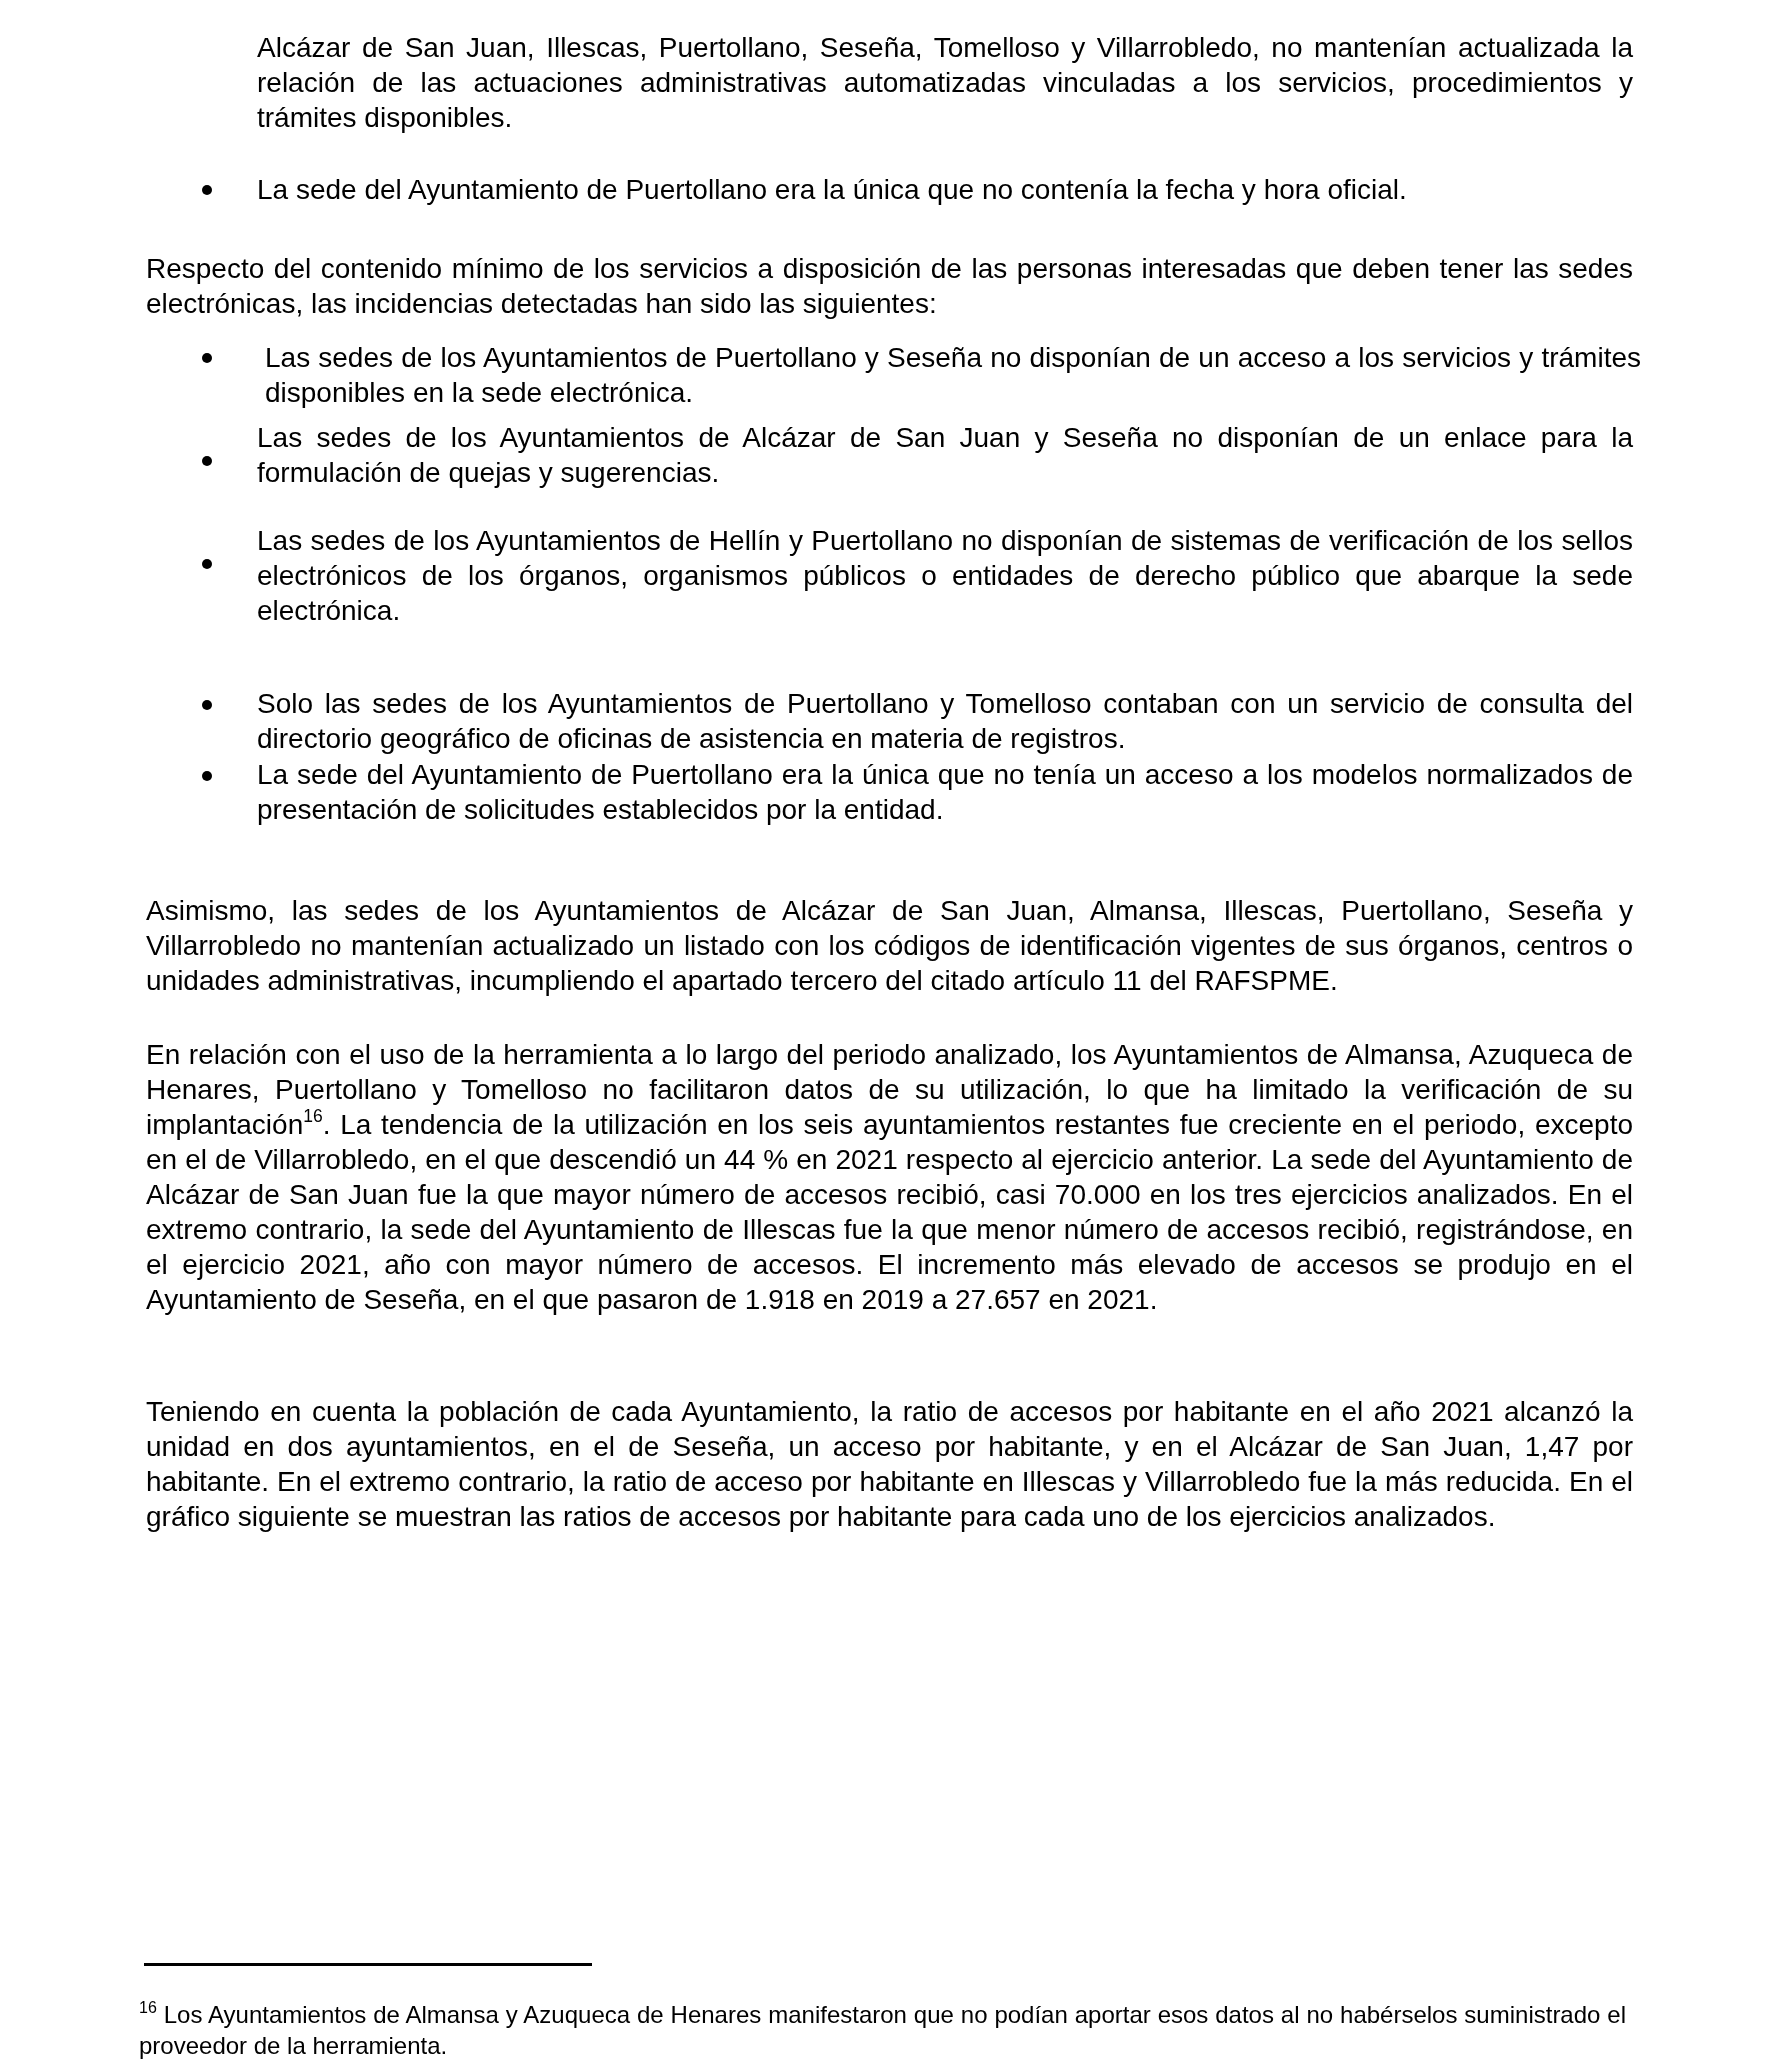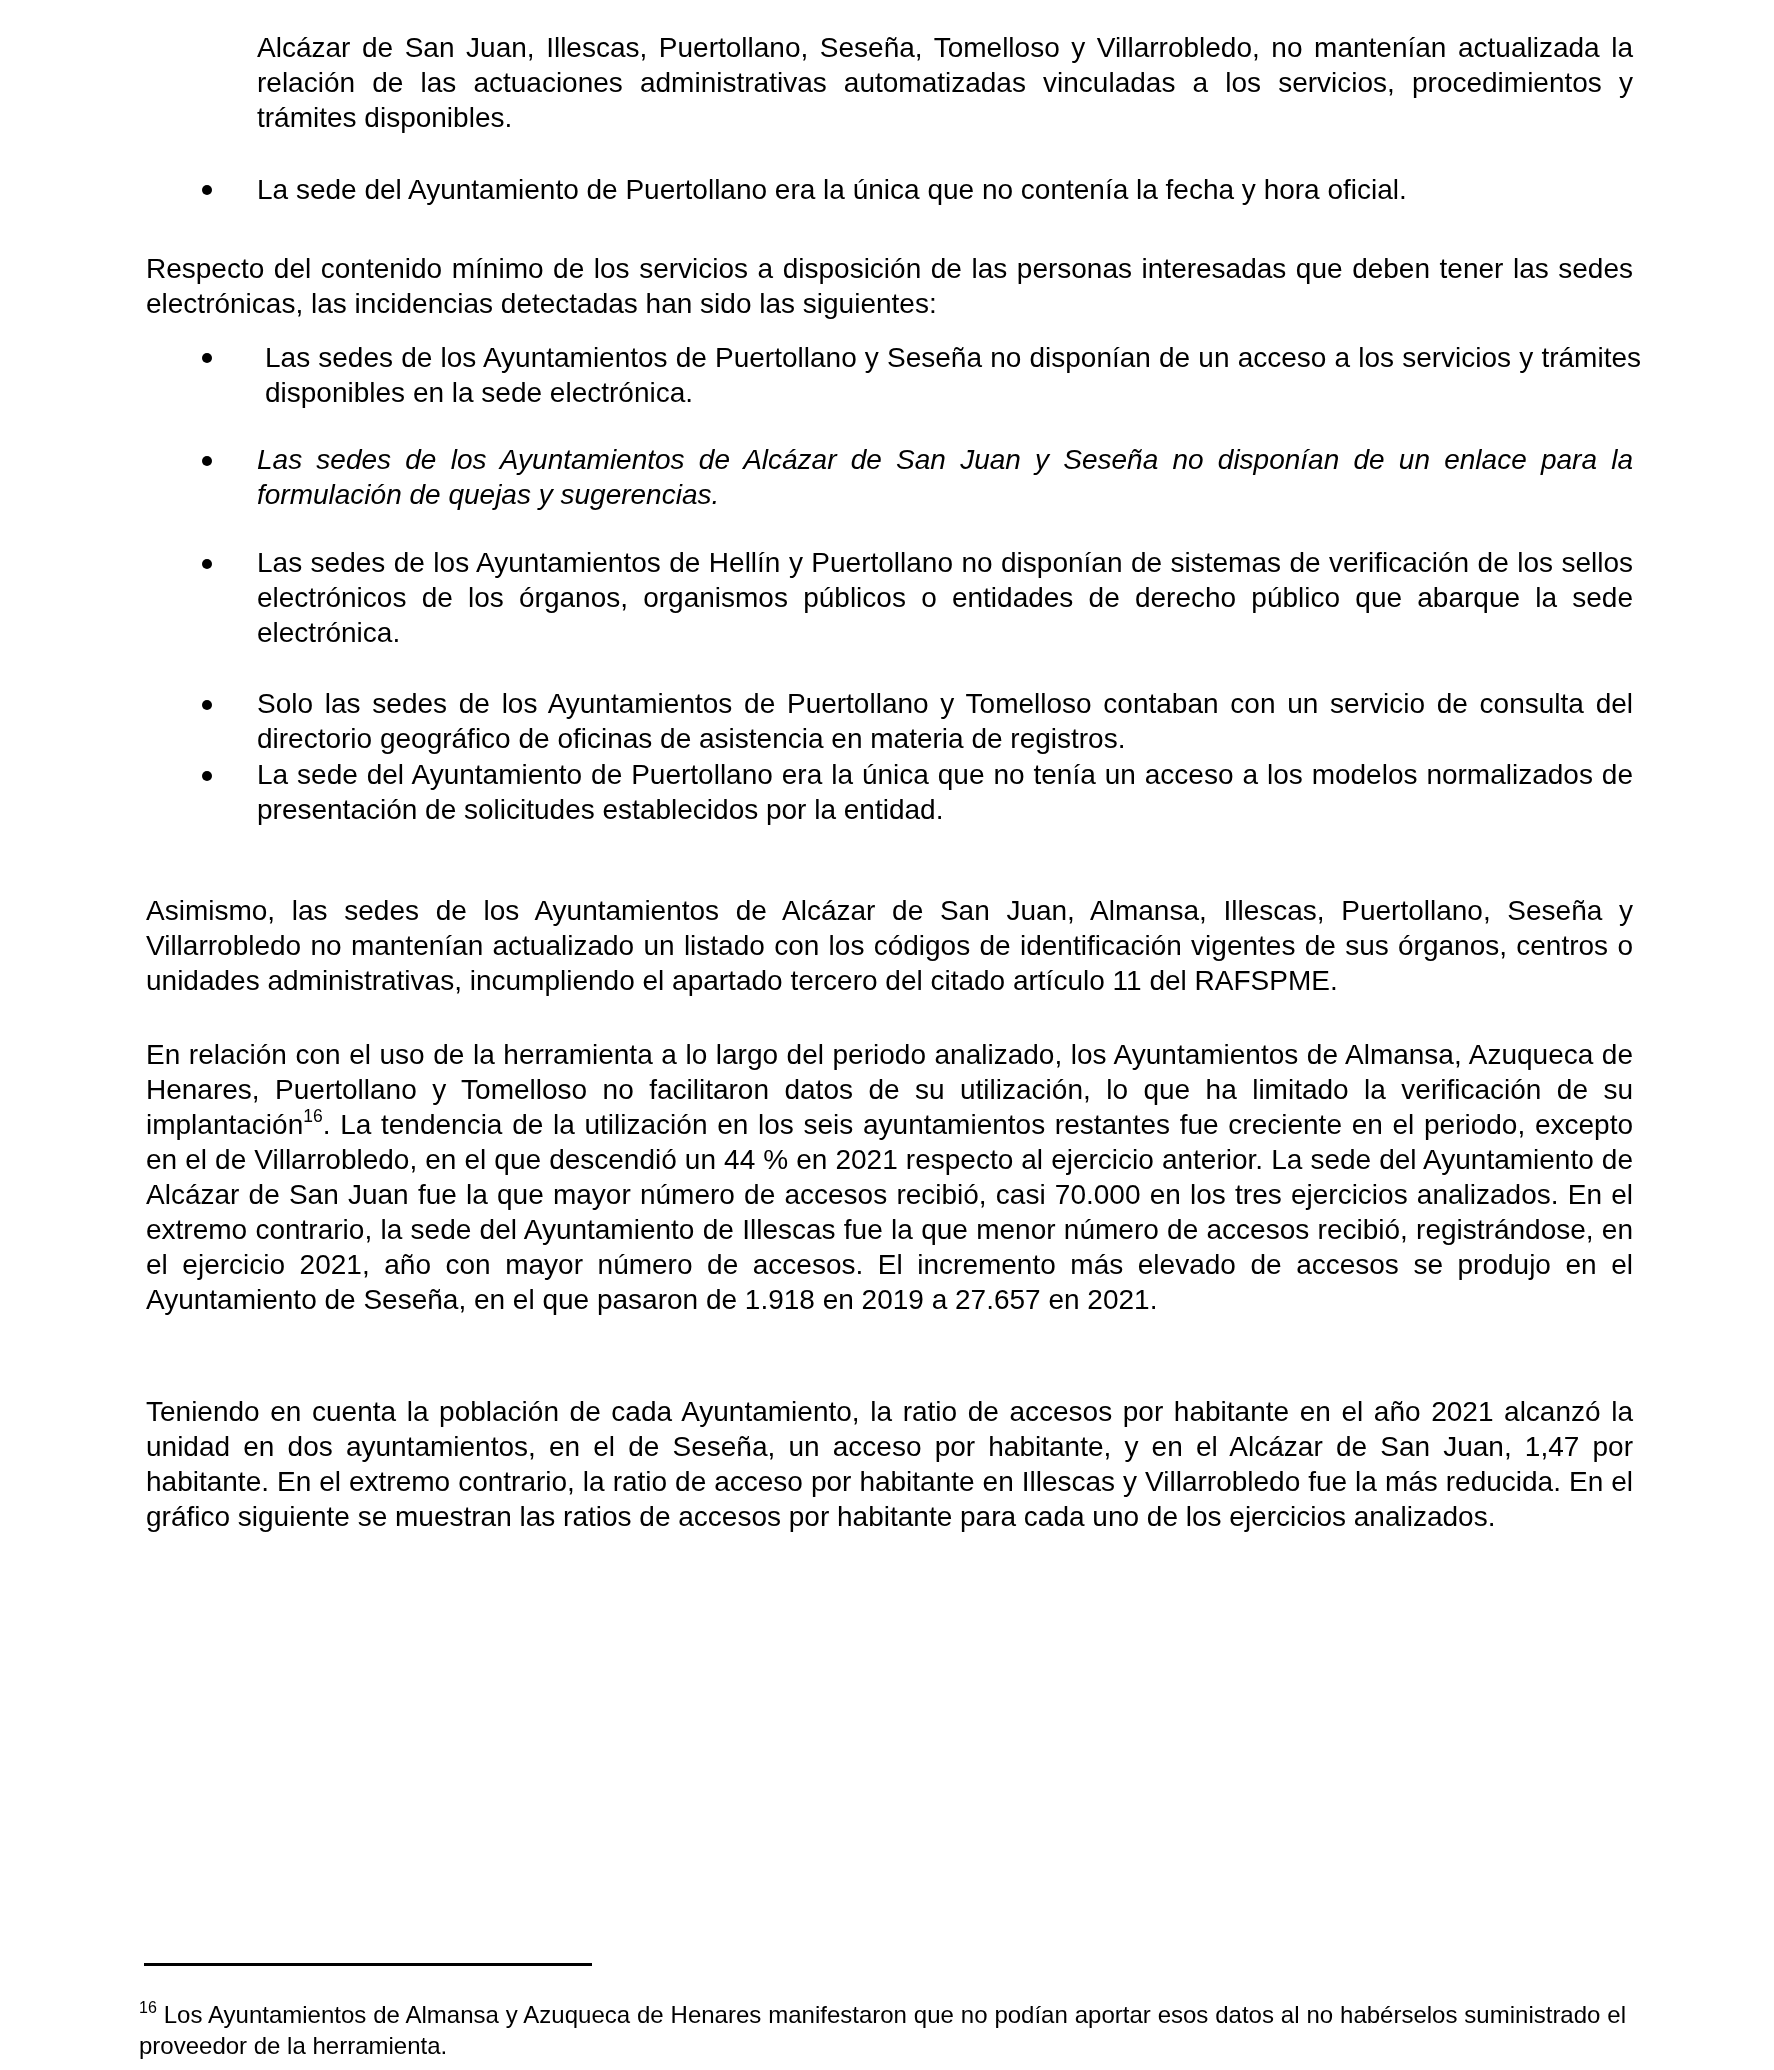--- a/index.html
+++ b/index.html
@@ -43,24 +43,24 @@
 
   <span class="bullet-dot" style="top:185px;"></span>
   <div class="blk bullet-text" style="top:172px;">La sede del Ayuntamiento de Puertollano era la única que no contenía la fecha y hora oficial.</div>
 
   <div class="blk body-par" style="top:251px;">Respecto del contenido mínimo de los servicios a disposición de las personas interesadas que deben tener las sedes electrónicas, las incidencias detectadas han sido las siguientes:</div>
 
   <span class="bullet-dot" style="top:353px;"></span>
   <div class="blk bullet-text" style="top:340px;margin-left:8px;">Las sedes de los Ayuntamientos de Puertollano y Seseña no disponían de un acceso a los servicios y trámites disponibles en la sede electrónica.</div>
 
   <span class="bullet-dot" style="top:456px;"></span>
-  <div class="blk bullet-text" style="top:442px;font-style:italic;">Las sedes de los Ayuntamientos de Alcázar de San Juan y Seseña no disponían de un enlace para la formulación de quejas y sugerencias.</div>
+  <div class="blk bullet-text" style="top:420px;">Las sedes de los Ayuntamientos de Alcázar de San Juan y Seseña no disponían de un enlace para la formulación de quejas y sugerencias.</div>
 
   <span class="bullet-dot" style="top:559px;"></span>
-  <div class="blk bullet-text" style="top:545px;">Las sedes de los Ayuntamientos de Hellín y Puertollano no disponían de sistemas de verificación de los sellos electrónicos de los órganos, organismos públicos o entidades de derecho público que abarque la sede electrónica.</div>
+  <div class="blk bullet-text" style="top:523px;">Las sedes de los Ayuntamientos de Hellín y Puertollano no disponían de sistemas de verificación de los sellos electrónicos de los órganos, organismos públicos o entidades de derecho público que abarque la sede electrónica.</div>
 
   <span class="bullet-dot" style="top:700px;"></span>
   <div class="blk bullet-text" style="top:686px;">Solo las sedes de los Ayuntamientos de Puertollano y Tomelloso contaban con un servicio de consulta del directorio geográfico de oficinas de asistencia en materia de registros.</div>
 
   <span class="bullet-dot" style="top:771px;"></span>
   <div class="blk bullet-text" style="top:757px;">La sede del Ayuntamiento de Puertollano era la única que no tenía un acceso a los modelos normalizados de presentación de solicitudes establecidos por la entidad.</div>
 
   <div class="blk body-par" style="top:893px;">Asimismo, las sedes de los Ayuntamientos de Alcázar de San Juan, Almansa, Illescas, Puertollano, Seseña y Villarrobledo no mantenían actualizado un listado con los códigos de identificación vigentes de sus órganos, centros o unidades administrativas, incumpliendo el apartado tercero del citado artículo 11 del RAFSPME.</div>
 
   <div class="blk body-par" style="top:1037px;"><span>En relación con el uso de la herramienta a lo largo del periodo analizado, los Ayuntamientos de Almansa, Azuqueca de Henares, Puertollano y Tomelloso no facilitaron datos de su utilización, lo que ha limitado la verificación de su implantación</span><sup class="fnref">16</sup><span>. La tendencia de la utilización en los seis ayuntamientos restantes fue creciente en el periodo, excepto en el de Villarrobledo, en el que descendió un 44 % en 2021 respecto al ejercicio anterior. La sede del Ayuntamiento de Alcázar de San Juan fue la que mayor número de accesos recibió, casi 70.000 en los tres ejercicios analizados. En el extremo contrario, la sede del Ayuntamiento de Illescas fue la que menor número de accesos recibió, registrándose, en el ejercicio 2021, año con mayor número de accesos. El incremento más elevado de accesos se produjo en el Ayuntamiento de Seseña, en el que pasaron de 1.918 en 2019 a 27.657 en 2021.</span></div>

